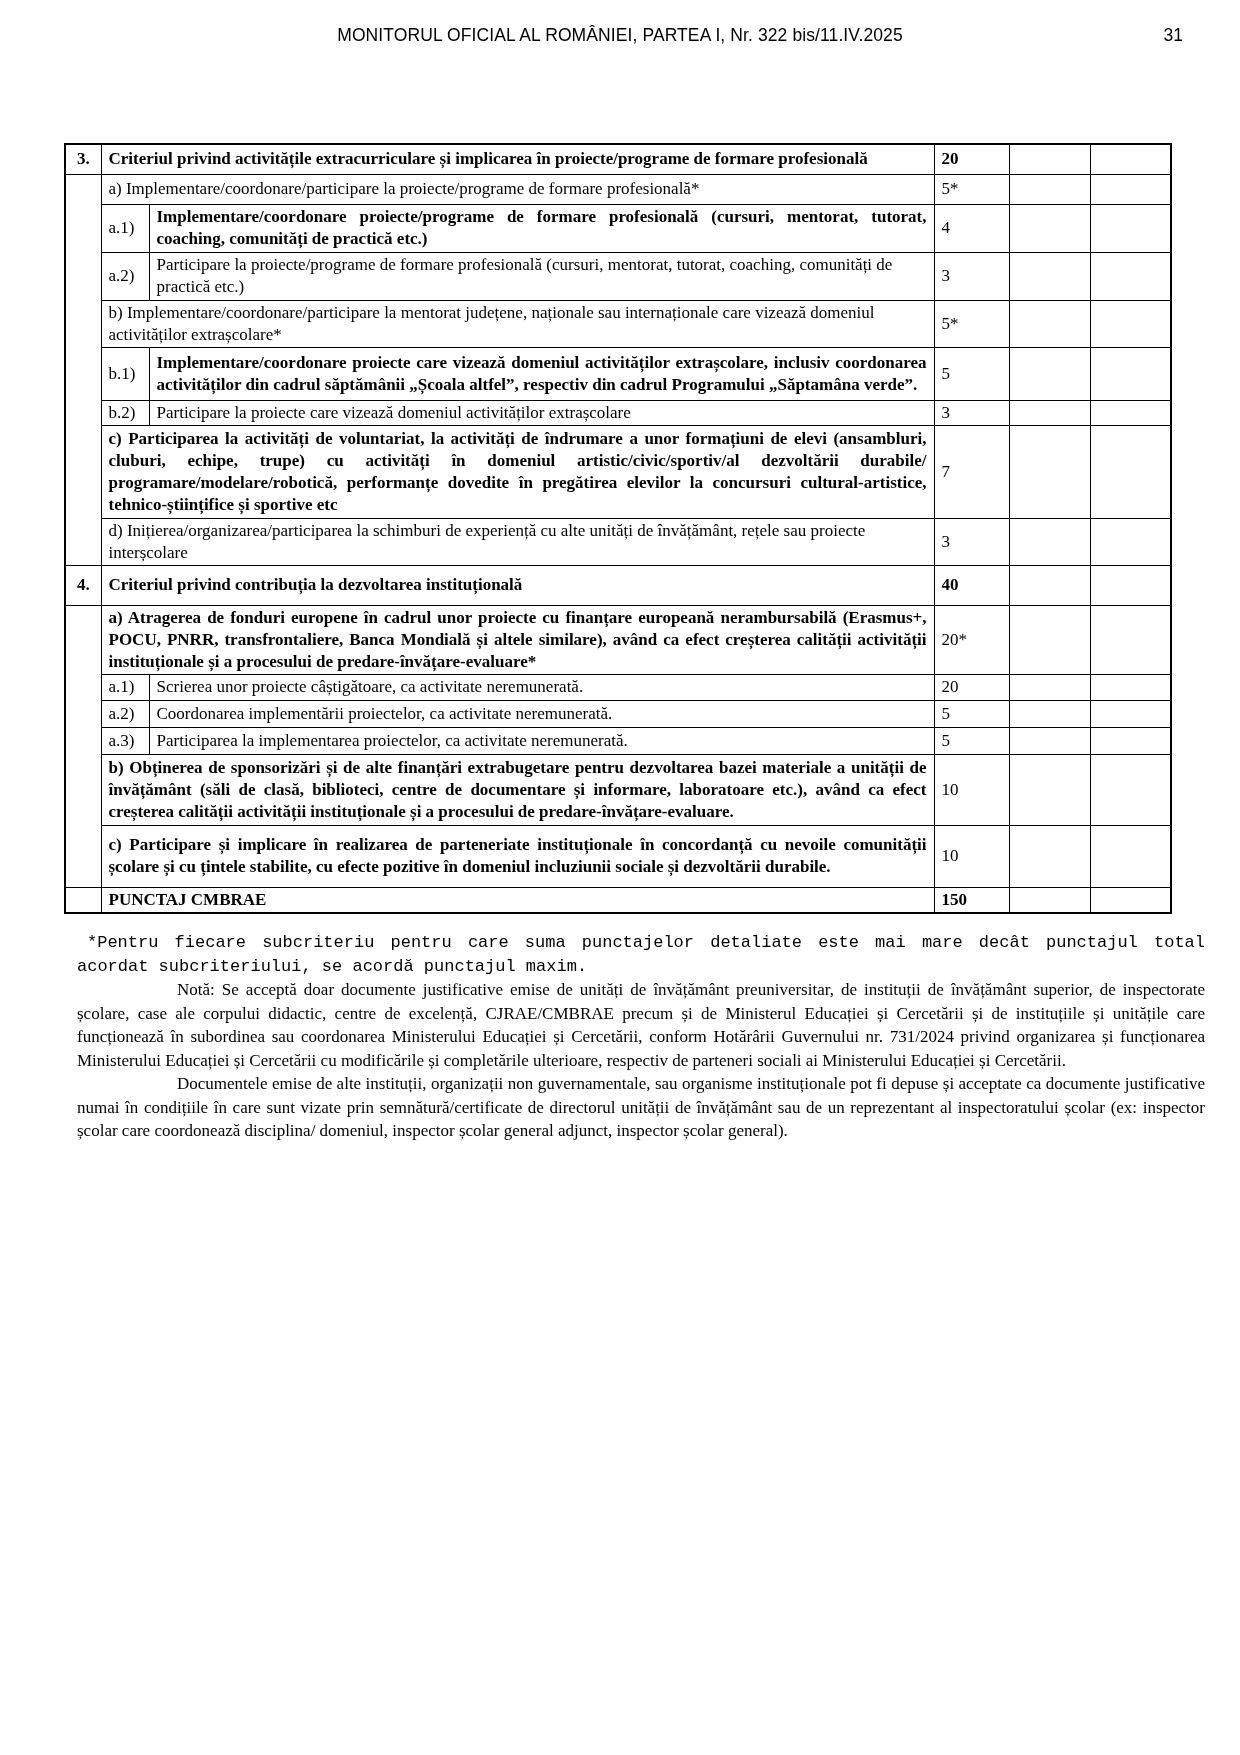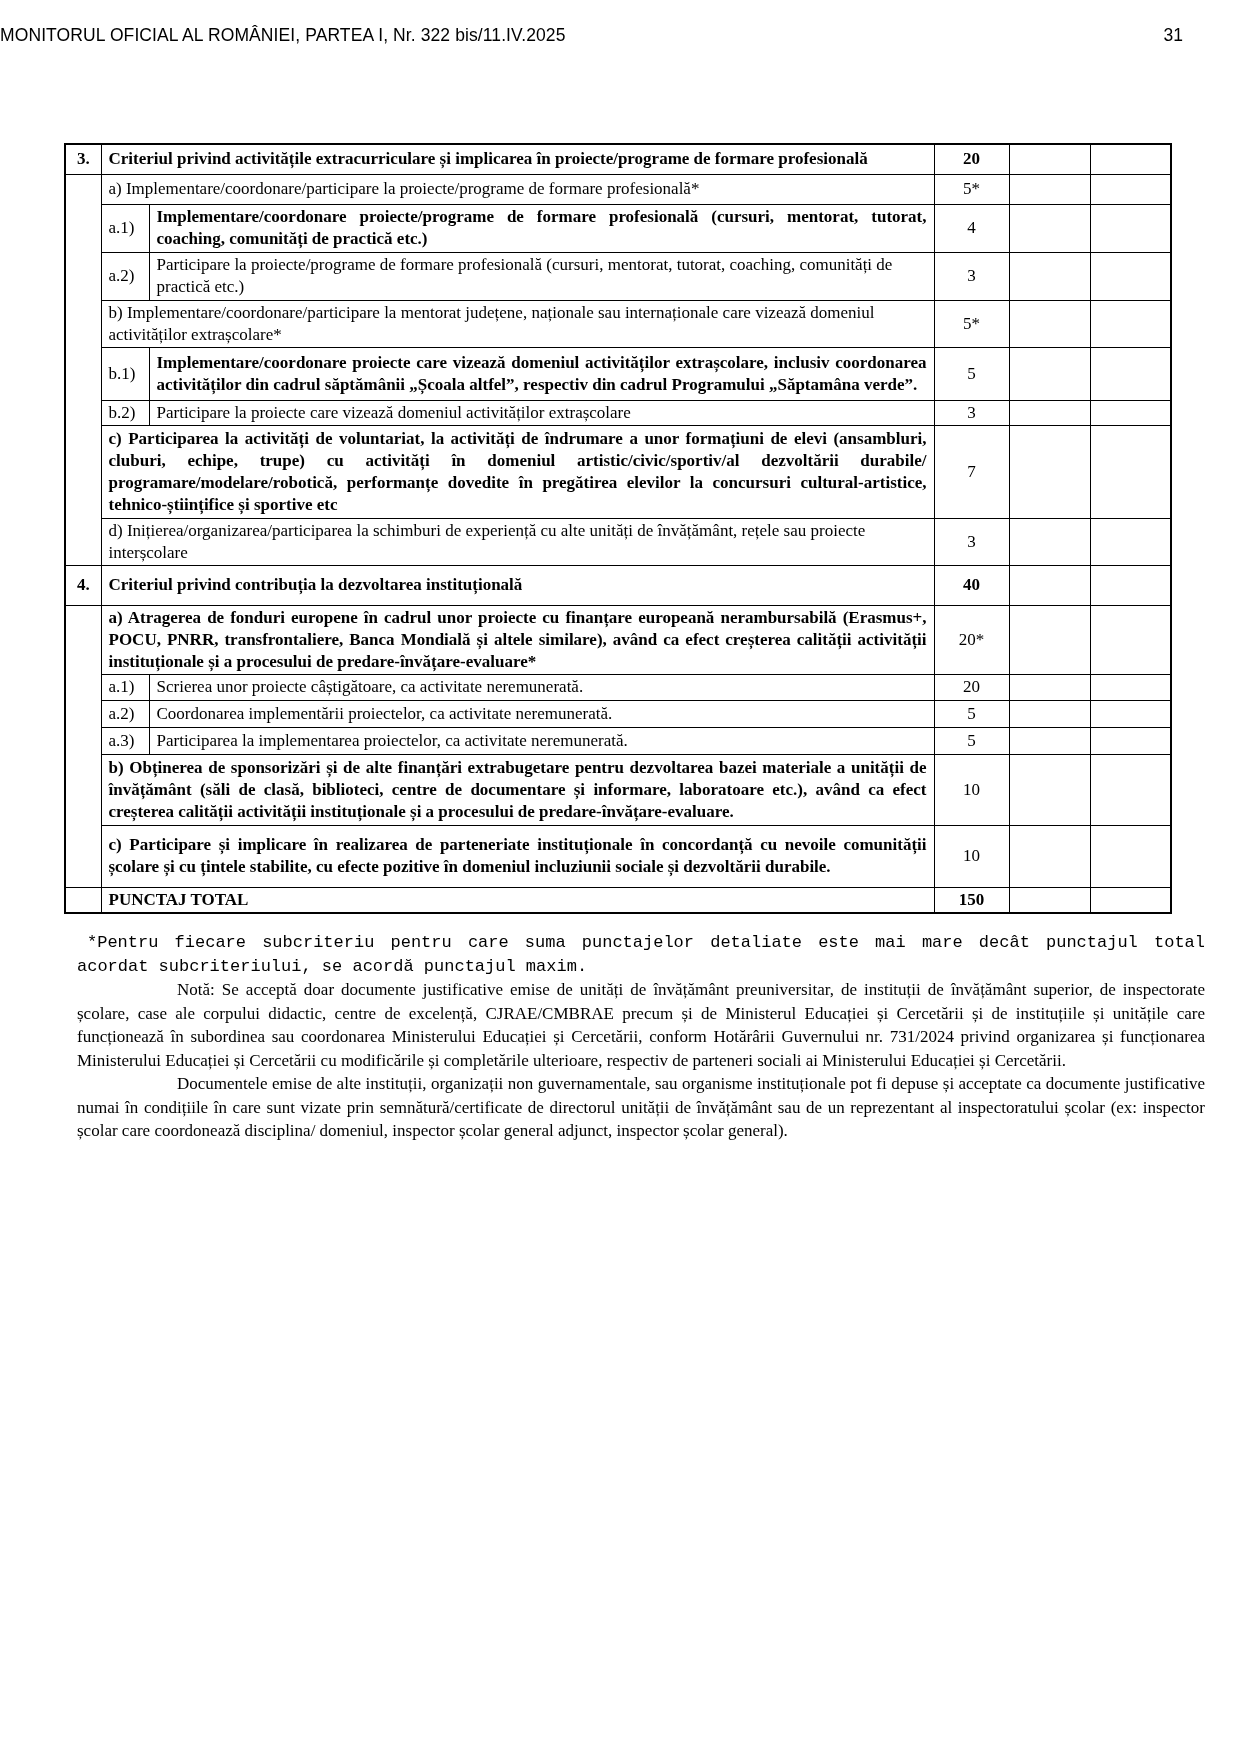--- a/index.html
+++ b/index.html
@@ -11,21 +11,21 @@
     position: relative;
     overflow: hidden;
   }
 
   
   .running-head {
     position: absolute; top: 24px; left: 0; width: 1240px; height: 24px;
     font-family: "Liberation Sans", sans-serif;
     font-size: 17.5px; line-height: 22px;
   }
-  .running-head .title { position: absolute; left: 0; width: 1240px; text-align: left; letter-spacing: 0.1px; }
+  .running-head .title { position: absolute; left: 0; width: 1240px; text-align: center; letter-spacing: 0.1px; }
   .running-head .pageno { position: absolute; right: 57px; top: 0; }
 
   
   table.scoring {
     position: absolute; left: 64px; top: 143px;
     width: 1106px;
     border-collapse: collapse;
     table-layout: fixed;
     border: 2px solid #000;
     font-size: 17px; line-height: 22px;
@@ -33,21 +33,21 @@
   table.scoring td {
     border: 1px solid #000;
     padding: 1px 7px;
     vertical-align: middle;
     overflow: hidden;
   }
   td.numcol  { text-align: center; vertical-align: top; padding-top: 4px; }
   td.lblcol  { vertical-align: top; padding-top: 3px; padding-left: 6px; }
   td.txtcol  { padding-left: 8px; padding-right: 9px; }
   td.just    { text-align: justify; text-justify: inter-word; font-weight: bold; }
-  td.ptscol  { text-align: center; vertical-align: top; padding-top: 3px; }
+  td.ptscol  { vertical-align: top; padding-top: 3px; }
   td.empty-score { padding: 0; }
   .b { font-weight: bold; }
 
   tr.h30 { height: 30px; } tr.h48 { height: 48px; } tr.h45 { height: 45px; }
   tr.h53 { height: 53px; } tr.h25 { height: 25px; } tr.h93 { height: 93px; }
   tr.h47 { height: 47px; } tr.h40 { height: 40px; } tr.h69 { height: 69px; }
   tr.h26 { height: 26px; } tr.h27 { height: 27px; } tr.h71 { height: 71px; }
   tr.h62 { height: 62px; } tr.h23 { height: 23px; }
 
   
@@ -181,21 +181,21 @@
       <td class="empty-score"></td>
     </tr>
     <tr class="h62">
       <td class="txtcol just" colspan="2">c) Participare și implicare în realizarea de parteneriate instituționale în concordanță cu nevoile comunității școlare și cu țintele stabilite, cu efecte pozitive în domeniul incluziunii sociale și dezvoltării durabile.</td>
       <td class="ptscol">10</td>
       <td class="empty-score"></td>
       <td class="empty-score"></td>
     </tr>
     <tr class="h23">
       <td class="numcol"></td>
-      <td class="txtcol b" colspan="2">PUNCTAJ TOTAL</td>
+      <td class="txtcol b" colspan="2">PUNCTAJ CMBRAE</td>
       <td class="ptscol b">150</td>
       <td class="empty-score"></td>
       <td class="empty-score"></td>
     </tr>
   </tbody>
 </table>
 
 <div class="notes">
   <p class="ind-sm">*Pentru fiecare subcriteriu pentru care suma punctajelor detaliate este mai mare decât punctajul total acordat subcriteriului, se acordă punctajul maxim.</p>
   <p class="ind-lg">Notă: Se acceptă doar documente justificative emise de unități de învățământ preuniversitar, de instituții de învățământ superior, de inspectorate școlare, case ale corpului didactic, centre de excelență, CJRAE/CMBRAE precum și de Ministerul Educației și Cercetării și de instituțiile și unitățile care funcționează în subordinea sau coordonarea Ministerului Educației și Cercetării, conform Hotărârii Guvernului nr. 731/2024 privind organizarea și funcționarea Ministerului Educației și Cercetării cu modificările și completările ulterioare, respectiv de parteneri sociali ai Ministerului Educației și Cercetării.</p>

